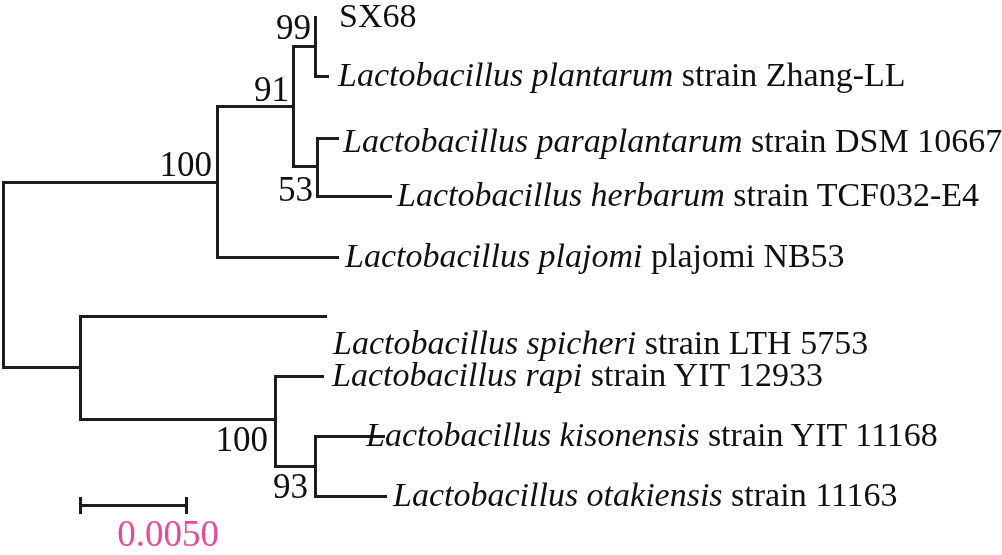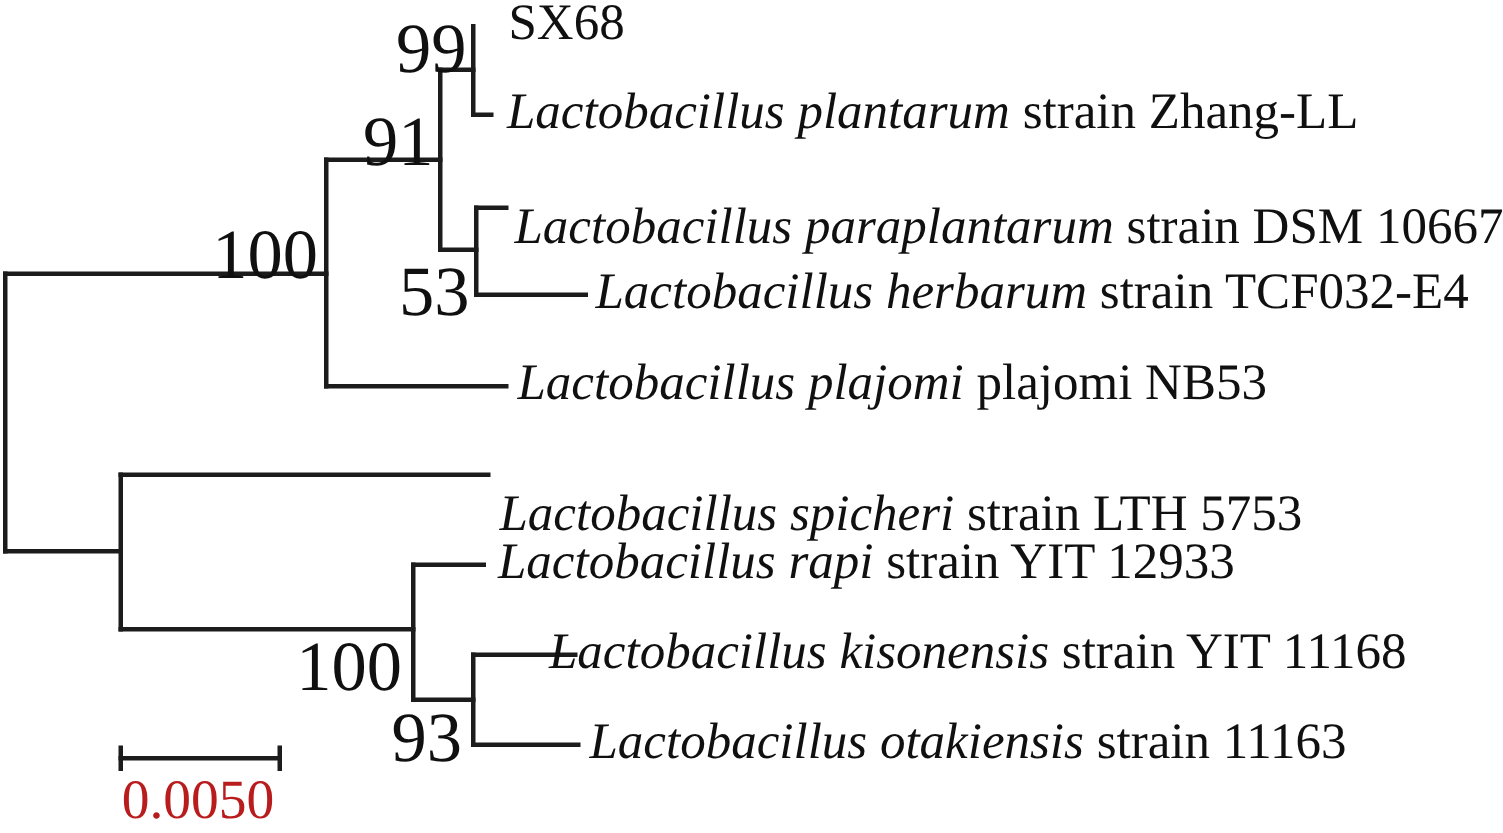--- a/index.html
+++ b/index.html
@@ -17,33 +17,34 @@
     font-size: 34px;
     line-height: 1;
     color: #101010;
     white-space: pre;
     transform: translateY(-52%);
   }
   .taxon .sp { font-style: italic; }
   .taxon .st { font-style: normal; }
   .bootstrap {
     position: absolute;
-    font-size: 47px;
+    font-size: 35px;
     line-height: 1;
     color: #101010;
     transform: translateX(-100%);
     white-space: pre;
   }
   .scale-label {
     position: absolute;
     font-size: 37px;
     line-height: 1;
-    color: #b91c1c;
+    color: #ec4899;
     transform: translateX(-50%);
     white-space: pre;
+    margin-left: 36px;
   }
 </style>
 </head>
 <body>
 
 <div id="tree-canvas" style="width: 1002px; height: 555px; background: rgb(255, 255, 255); color: rgb(16, 16, 16);">
   <div id="branches">
       <div class="branch" style="left: 313.5px; top: 74.5px; width: 15px; height: 3px; background: rgb(28, 28, 28);"></div>
       <div class="branch" style="left: 315.5px; top: 136.5px; width: 23px; height: 3px; background: rgb(28, 28, 28);"></div>
       <div class="branch" style="left: 315.5px; top: 194.5px; width: 76px; height: 3px; background: rgb(28, 28, 28);"></div>
@@ -64,21 +65,21 @@
       <div class="branch" style="left: 291.5px; top: 44.5px; width: 3px; height: 123px; background: rgb(28, 28, 28);"></div>
       <div class="branch" style="left: 215.5px; top: 104.5px; width: 3px; height: 154px; background: rgb(28, 28, 28);"></div>
       <div class="branch" style="left: 1.5px; top: 180.5px; width: 3px; height: 188px; background: rgb(28, 28, 28);"></div>
       <div class="branch" style="left: 78.5px; top: 314.5px; width: 3px; height: 106px; background: rgb(28, 28, 28);"></div>
       <div class="branch" style="left: 273.5px; top: 374.5px; width: 3px; height: 93px; background: rgb(28, 28, 28);"></div>
       <div class="branch" style="left: 313.5px; top: 434.5px; width: 3px; height: 63px; background: rgb(28, 28, 28);"></div>
     </div>
   <div id="taxa">
       <div class="taxon" style="left: 327px; top: 17px; margin-left: 12px;"><span class="sp"></span><span class="st">SX68</span></div>
       <div class="taxon" style="left: 338px; top: 76px;"><span class="sp">Lactobacillus plantarum</span><span class="st"> strain Zhang-LL</span></div>
-      <div class="taxon" style="left: 343px; top: 153px;"><span class="sp">Lactobacillus paraplantarum</span><span class="st"> strain DSM 10667</span></div>
+      <div class="taxon" style="left: 343px; top: 142px;"><span class="sp">Lactobacillus paraplantarum</span><span class="st"> strain DSM 10667</span></div>
       <div class="taxon" style="left: 397px; top: 196px;"><span class="sp">Lactobacillus herbarum</span><span class="st"> strain TCF032-E4</span></div>
       <div class="taxon" style="left: 345px; top: 257px;"><span class="sp">Lactobacillus plajomi</span><span class="st"> plajomi NB53</span></div>
       <div class="taxon" style="left: 333px; top: 316px; margin-top: 28px;"><span class="sp">Lactobacillus spicheri</span><span class="st"> strain LTH 5753</span></div>
       <div class="taxon" style="left: 332px; top: 376px;"><span class="sp">Lactobacillus rapi</span><span class="st"> strain YIT 12933</span></div>
       <div class="taxon" style="left: 366px; top: 436px;"><span class="sp">Lactobacillus kisonensis</span><span class="st"> strain YIT 11168</span></div>
       <div class="taxon" style="left: 393px; top: 496px; text-align: center;"><span class="sp">Lactobacillus otakiensis</span><span class="st"> strain 11163</span></div>
     </div>
   <div id="bootstraps">
       <div class="bootstrap" style="left: 311px; top: 10px;">99</div>
       <div class="bootstrap" style="left: 289px; top: 72px;">91</div>

